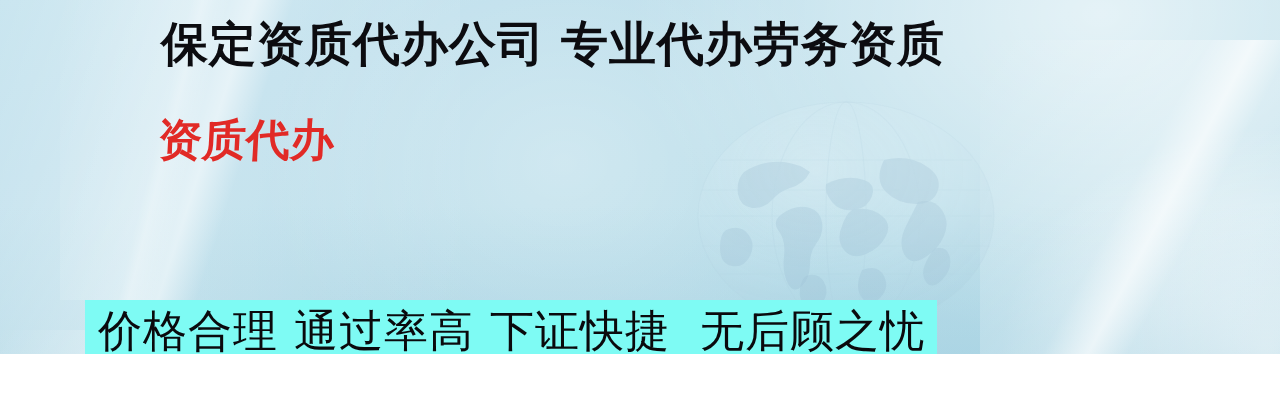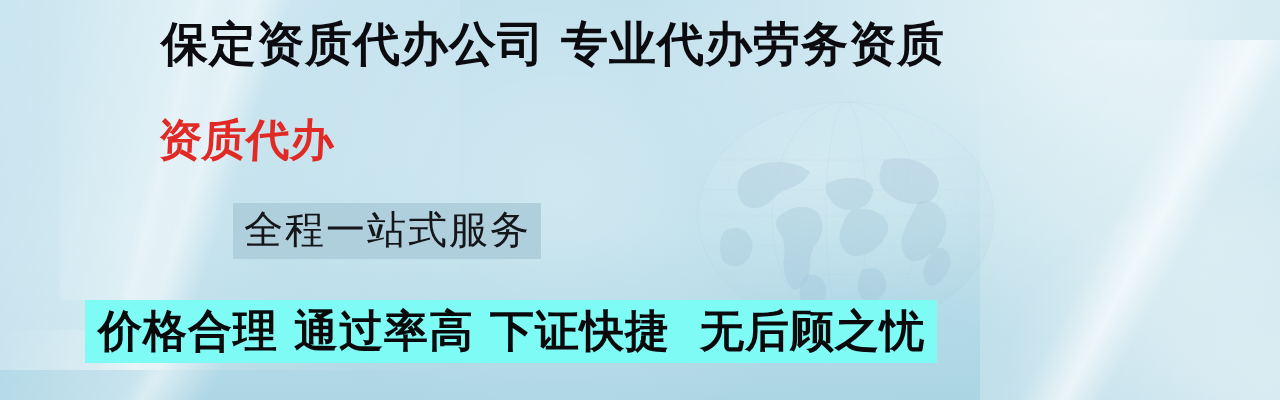--- a/index.html
+++ b/index.html
@@ -3,21 +3,21 @@
 <meta charset="utf-8">
 <style>
   html, body {
     margin: 0;
     padding: 0;
     background: #ffffff;
   }
   #banner {
     position: relative;
     width: 1280px;
-    height: 400px;
+    height: 354px;
     overflow: hidden;
     font-family: "Liberation Sans", "DejaVu Sans", sans-serif;
     background: linear-gradient(160deg, #c4e3ee 0%, #bedfec 22%, #bbdeea 48%, #b9dde9 70%, #b6dbe8 100%);
   }
 
   
   .bg-layer {
     position: absolute;
     inset: 0;
     pointer-events: none;
@@ -132,21 +132,21 @@
 
   .benefits-row {
     left: 85px;
     top: 300px;
   }
   .benefits-hl {
     display: inline-block;
     background: #7efbf4;
     color: #0a0a0d;
     font-size: 44px;
-    font-weight: 700;
+    font-weight: 400;
     letter-spacing: 1px;
     padding: 8px 12px 9px 13px;
     line-height: 46px;
   }
   .benefits-hl .b-gap { display: inline-block; width: 16px; }
   .benefits-hl .b-gap-wide { display: inline-block; width: 30px; }
 </style>
 </head>
 <body>
 
@@ -194,23 +194,20 @@
   </div>
 
   <div class="row title">
     <span>保定资质代办公司</span><span class="gap"></span><span>专业代办劳务资质</span>
   </div>
 
   <div class="row brand-line">
     <span class="brand-red">资质代办</span>
   </div>
 
-  <div class="row service-row">
-    <span class="service-hl">全程一站式服务</span>
-  </div>
 
   <div class="row benefits-row">
     <span class="benefits-hl">
       <span>价格合理</span><span class="b-gap"></span><span>通过率高</span><span class="b-gap"></span><span>下证快捷</span><span class="b-gap-wide"></span><span>无后顾之忧</span>
     </span>
   </div>
 
 </div>
 
 </body></html>

